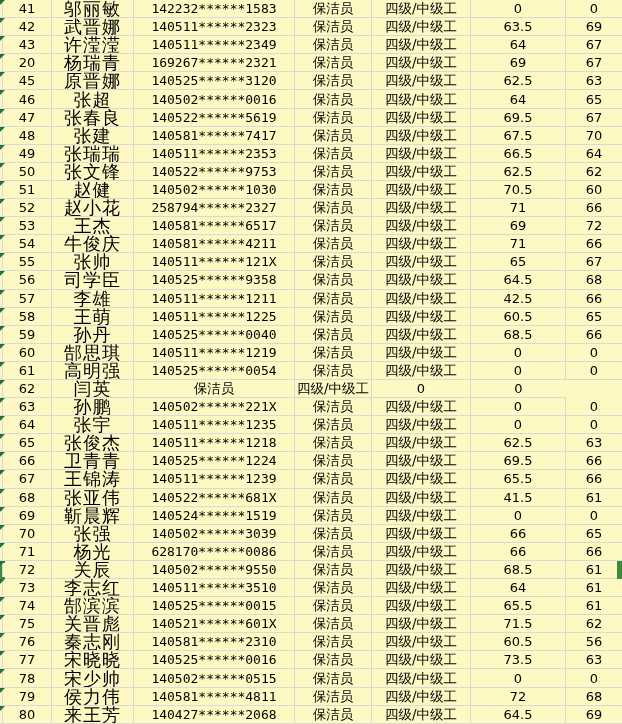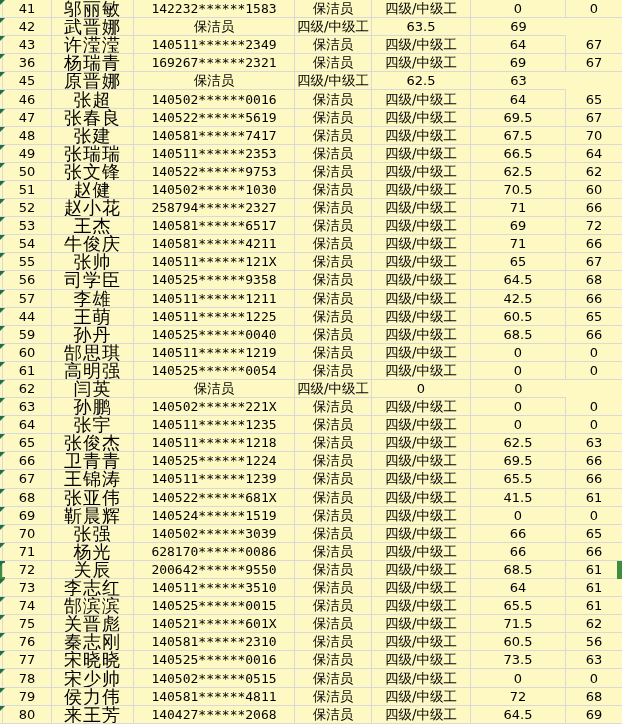--- a/index.html
+++ b/index.html
@@ -73,52 +73,54 @@
       <div class="cell job">保洁员</div>
       <div class="cell level">四级/中级工</div>
       <div class="cell s1">0</div>
       <div class="cell s2 last">0</div>
       <div class="flag" style="border-top-color: rgb(30, 113, 69);"></div>
     </div>
     <div class="row">
       <div class="cell sliver"></div>
       <div class="cell num">42</div>
       <div class="cell name">武晋娜</div>
+      <div class="cell id">140511******2323</div>
       <div class="cell job">保洁员</div>
       <div class="cell level">四级/中级工</div>
       <div class="cell s1">63.5</div>
       <div class="cell s2 last">69</div>
       <div class="flag" style="border-top-color: rgb(30, 113, 69);"></div>
     </div>
     <div class="row">
       <div class="cell sliver"></div>
       <div class="cell num">43</div>
       <div class="cell name">许滢滢</div>
       <div class="cell id">140511******2349</div>
       <div class="cell job">保洁员</div>
       <div class="cell level">四级/中级工</div>
       <div class="cell s1">64</div>
       <div class="cell s2 last">67</div>
       <div class="flag" style="border-top-color: rgb(30, 113, 69);"></div>
     </div>
     <div class="row">
       <div class="cell sliver"></div>
-      <div class="cell num">36</div>
+      <div class="cell num">20</div>
       <div class="cell name">杨瑞青</div>
       <div class="cell id">169267******2321</div>
       <div class="cell job">保洁员</div>
       <div class="cell level">四级/中级工</div>
       <div class="cell s1">69</div>
       <div class="cell s2 last">67</div>
       <div class="flag" style="border-top-color: rgb(30, 113, 69);"></div>
     </div>
     <div class="row">
       <div class="cell sliver"></div>
       <div class="cell num">45</div>
       <div class="cell name">原晋娜</div>
+      <div class="cell id">140525******3120</div>
       <div class="cell job">保洁员</div>
       <div class="cell level">四级/中级工</div>
       <div class="cell s1">62.5</div>
       <div class="cell s2 last">63</div>
       <div class="flag" style="border-top-color: rgb(30, 113, 69);"></div>
     </div>
     <div class="row">
       <div class="cell sliver"></div>
       <div class="cell num">46</div>
       <div class="cell name">张超</div>
@@ -245,21 +247,21 @@
       <div class="cell name">李雄</div>
       <div class="cell id">140511******1211</div>
       <div class="cell job">保洁员</div>
       <div class="cell level">四级/中级工</div>
       <div class="cell s1">42.5</div>
       <div class="cell s2 last">66</div>
       <div class="flag" style="border-top-color: rgb(30, 113, 69);"></div>
     </div>
     <div class="row">
       <div class="cell sliver"></div>
-      <div class="cell num">44</div>
+      <div class="cell num">58</div>
       <div class="cell name">王萌</div>
       <div class="cell id">140511******1225</div>
       <div class="cell job">保洁员</div>
       <div class="cell level">四级/中级工</div>
       <div class="cell s1">60.5</div>
       <div class="cell s2 last">65</div>
       <div class="flag" style="border-top-color: rgb(30, 113, 69);"></div>
     </div>
     <div class="row">
       <div class="cell sliver"></div>
@@ -400,21 +402,21 @@
       <div class="cell job">保洁员</div>
       <div class="cell level">四级/中级工</div>
       <div class="cell s1">66</div>
       <div class="cell s2 last">66</div>
       <div class="flag" style="border-top-color: rgb(30, 113, 69);"></div>
     </div>
     <div class="row">
       <div class="cell sliver"></div>
       <div class="cell num">72</div>
       <div class="cell name">关辰</div>
-      <div class="cell id">200642******9550</div>
+      <div class="cell id">140502******9550</div>
       <div class="cell job">保洁员</div>
       <div class="cell level">四级/中级工</div>
       <div class="cell s1">68.5</div>
       <div class="cell s2 last">61</div>
       <div class="flag" style="border-top-color: rgb(30, 113, 69);"></div>
       <div class="sel-left" style="border-color: rgb(63, 140, 63);"></div>
       <div class="sel-right" style="background: rgb(63, 140, 63);"></div>
     </div>
     <div class="row">
       <div class="cell sliver"></div>

